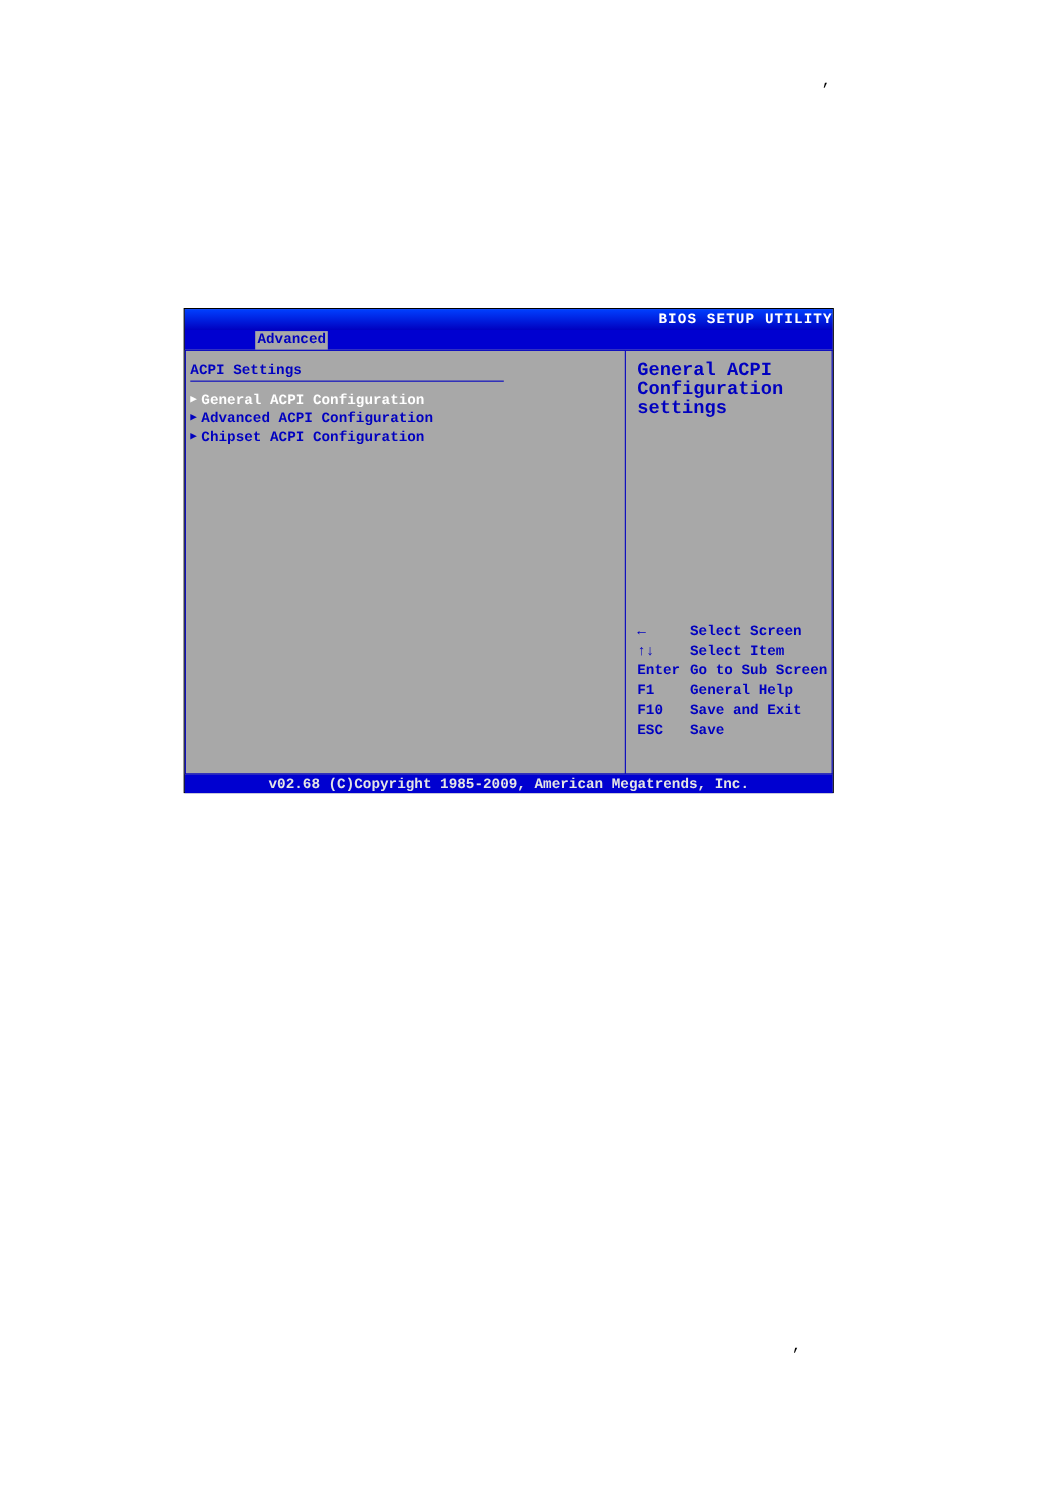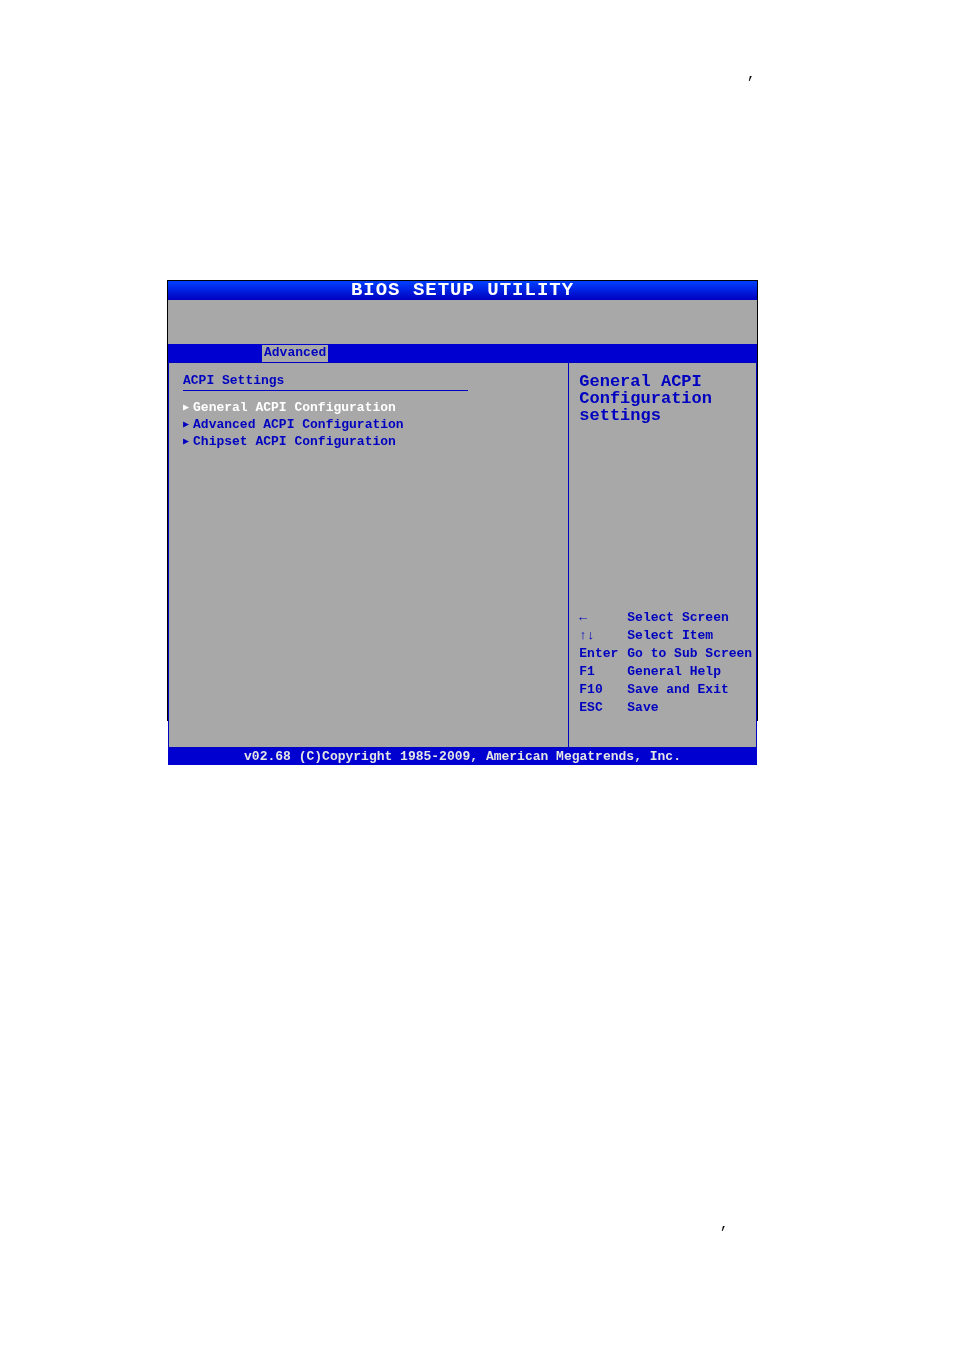--- a/index.html
+++ b/index.html
@@ -34,51 +34,50 @@
       left: 167px;
       width: 591px;
       height: 441px;
       background: #a8a8a8;
       border: 1px solid #000;
     }
     .title-bar {
       height: 19px;
       background: linear-gradient(to bottom, #0040ff, #0000c0);
       color: #fff;
-      text-align: center;
-      font-weight: bold;
-      font-size: 19px;
+      text-align: right;
+      font-weight: bold;
+      font-size: 13px;
       line-height: 19px;
       letter-spacing: 1px;
     }
     .tab-bar {
       height: 18px;
       background: #0000d0;
       display: flex;
-      padding-left: 94px;
-      margin-top: 44px;
+      padding-left: 64px;
     }
     .tab {
       background: #a8a8a8;
       color: #0000c0;
       padding: 0 2px;
       font-size: 13px;
       font-weight: bold;
       line-height: 16px;
       height: 17px;
       margin-top: 1px;
     }
     .content-area {
       display: flex;
       height: 386px;
       background: #a8a8a8;
     }
     .left-panel {
       width: 402px;
-      padding: 10px 14px;
+      padding: 10px 4px;
       border-right: 1px solid #0000c0;
       border-top: 1px solid #0000c0;
       border-left: 1px solid #0000c0;
       border-bottom: 1px solid #0000c0;
       margin: 0;
     }
     .right-panel {
       width: 188px;
       padding: 10px 10px;
       border-top: 1px solid #0000c0;

